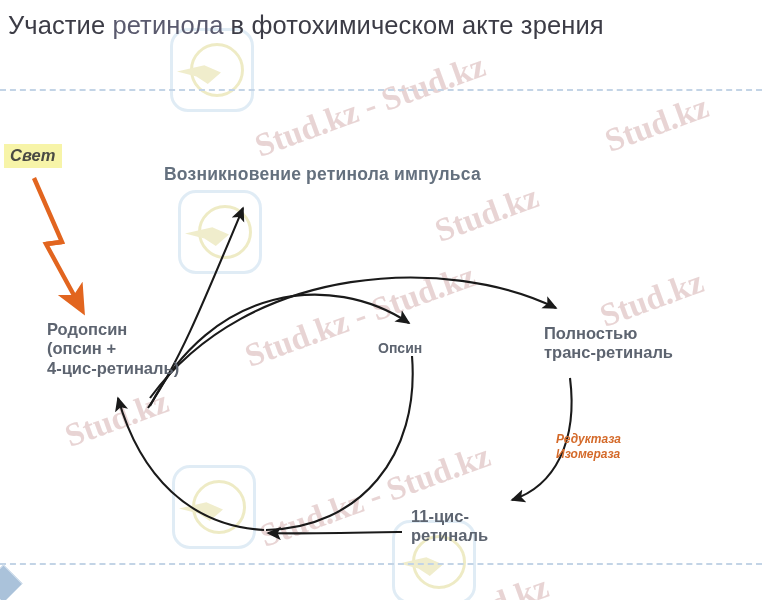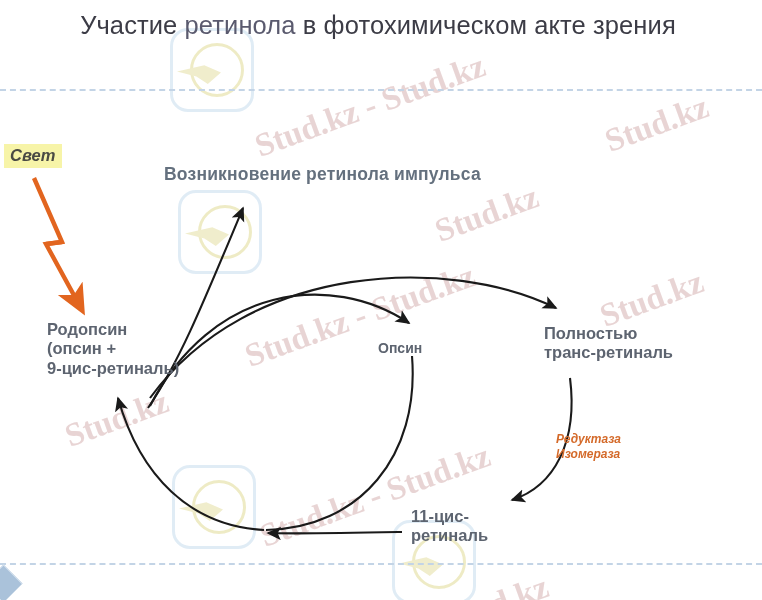--- a/index.html
+++ b/index.html
@@ -36,21 +36,20 @@
   #page-title {
     margin: 0;
     padding: 6px 0 0 0;
     font-family: "Liberation Sans", sans-serif;
     font-size: 25.5px;
     font-weight: 400;
     line-height: 38px;
     color: #3c3c46;
     letter-spacing: 0.1px;
     white-space: pre-wrap;
-    text-align: center;
   }
   #page-title .accent {
     color: #5a5a6e;
   }
 
   
   .divider {
     position: absolute;
     left: 0;
     width: 762px;
@@ -293,21 +292,21 @@
       <path d="M 10,8 L 38,72 L 22,74 L 58,140" fill="none" stroke="#e2651f" stroke-width="4.4" stroke-linejoin="miter" marker-end="url(#ah-orange)"></path>
       <path d="M 38,72 L 22,74" fill="none" stroke="#e2651f" stroke-width="4.4"></path>
     </svg>
 
     <div class="node-label" id="label-svet">Свет</div>
 
     <div class="node-label" id="label-impulse">Возникновение ретинола импульса</div>
 
     <div class="node-label" id="label-rodopsin">Родопсин
 (опсин +
-9-цис-ретиналь)</div>
+4-цис-ретиналь)</div>
 
     <div class="node-label" id="label-opsin">Опсин</div>
 
     <div class="node-label" id="label-trans">Полностью
 транс-ретиналь</div>
 
     <div class="node-label" id="label-cis">11-цис-
 ретиналь</div>
 
     <div class="node-label" id="label-enzymes">Редуктаза

